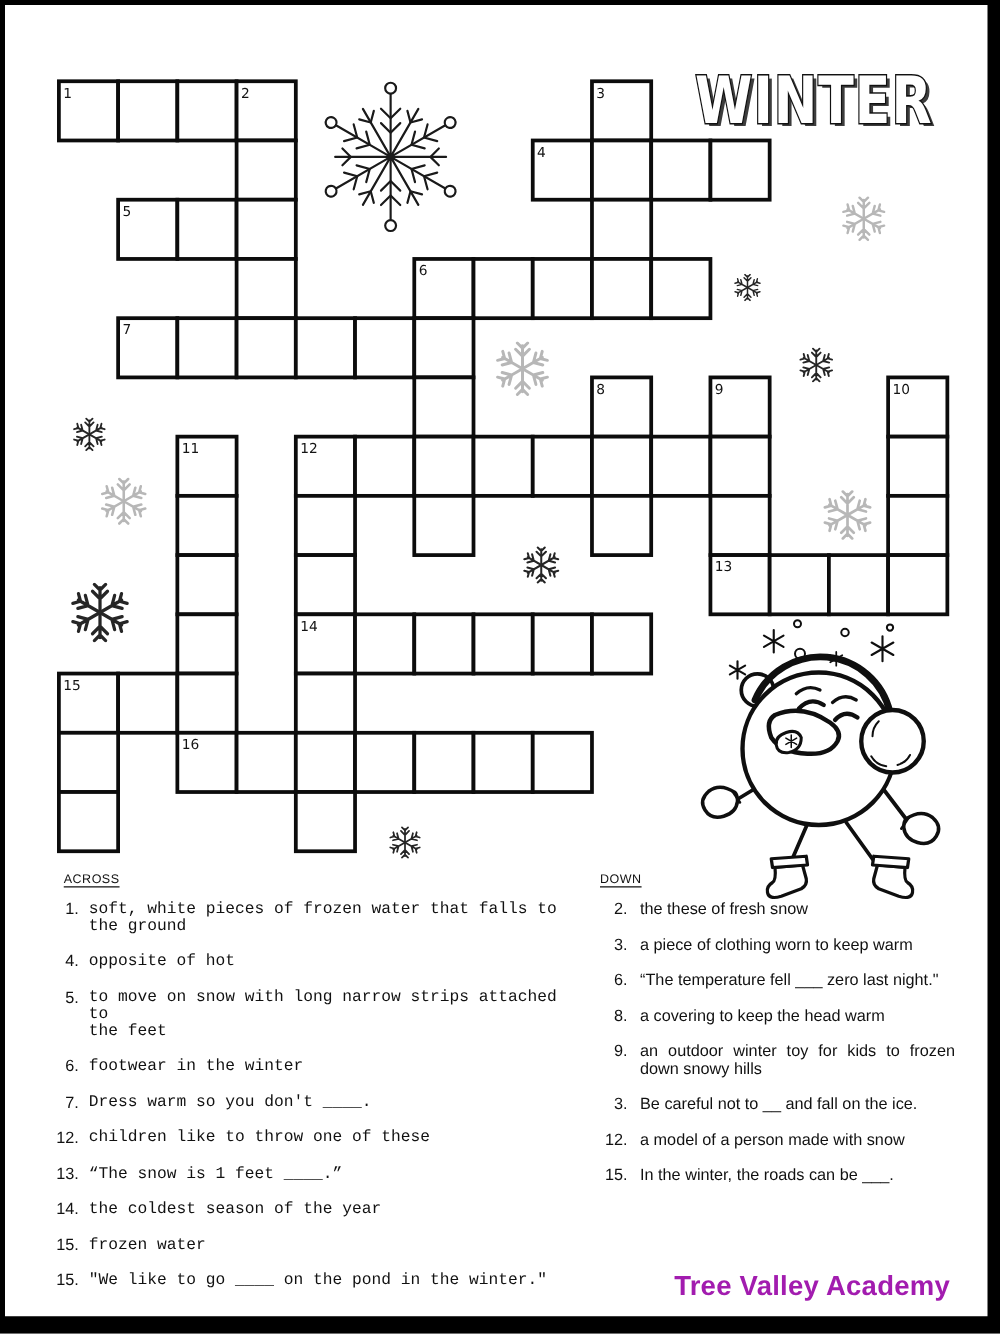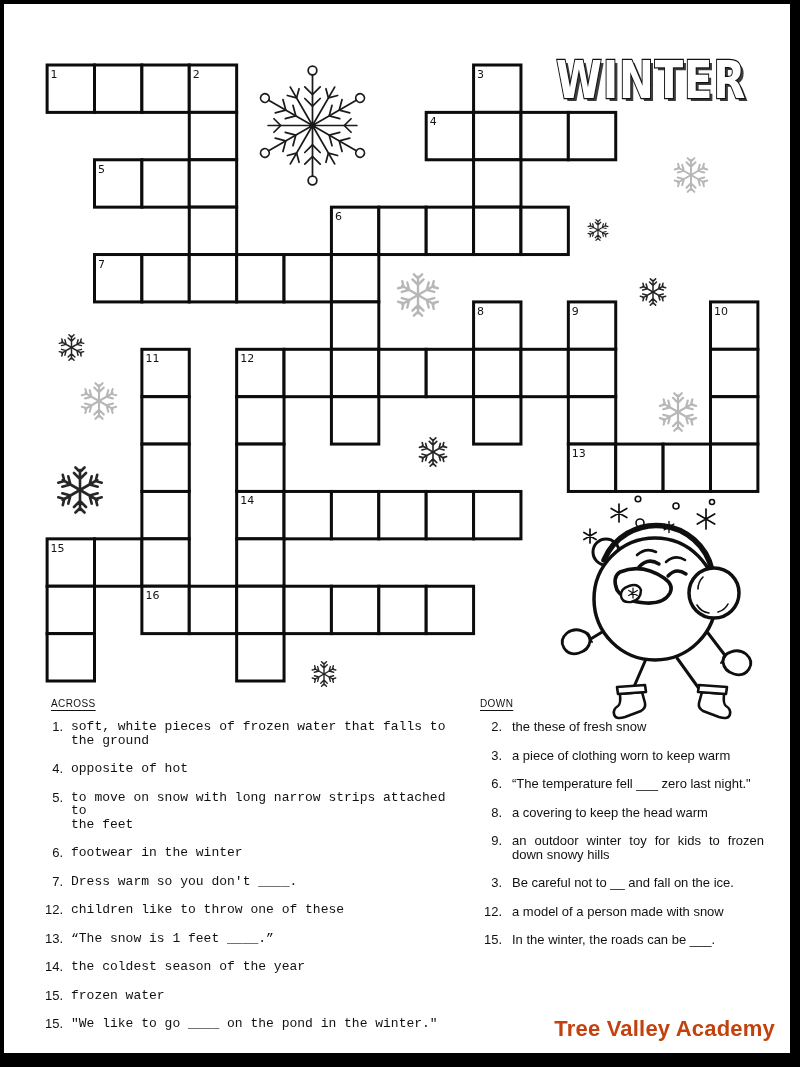--- a/index.html
+++ b/index.html
@@ -31,22 +31,22 @@
   #down-col .cnum{width:22px;margin-right:10px;}
   .clue-text{white-space:pre-line;}
   #across-col .clue-text{width:385px;font-family:Liberation Mono, monospace;}
   #down-col .clue-text{width:252px;text-align:justify;}
   
   .deco{position:absolute;overflow:visible;}
   .sflake{color:#262626;}
   .sflake.light{color:#b7b7b7;}
   
   #footer-brand{
-    position:absolute;right:15px;top:1012px;
-    font-size:22px;font-weight:bold;color:#c2410c;letter-spacing:.2px;margin-left:37px;
+    position:absolute;right:30px;top:1012px;
+    font-size:22px;font-weight:bold;color:#a21caf;letter-spacing:.2px;margin-left:37px;
   }
 </style>
 </head>
 <body>
 
 <div class="page">
 
   <svg width="0" height="0" style="position:absolute">
     <defs>
       <symbol id="flk" viewBox="-24 -24 48 48">

